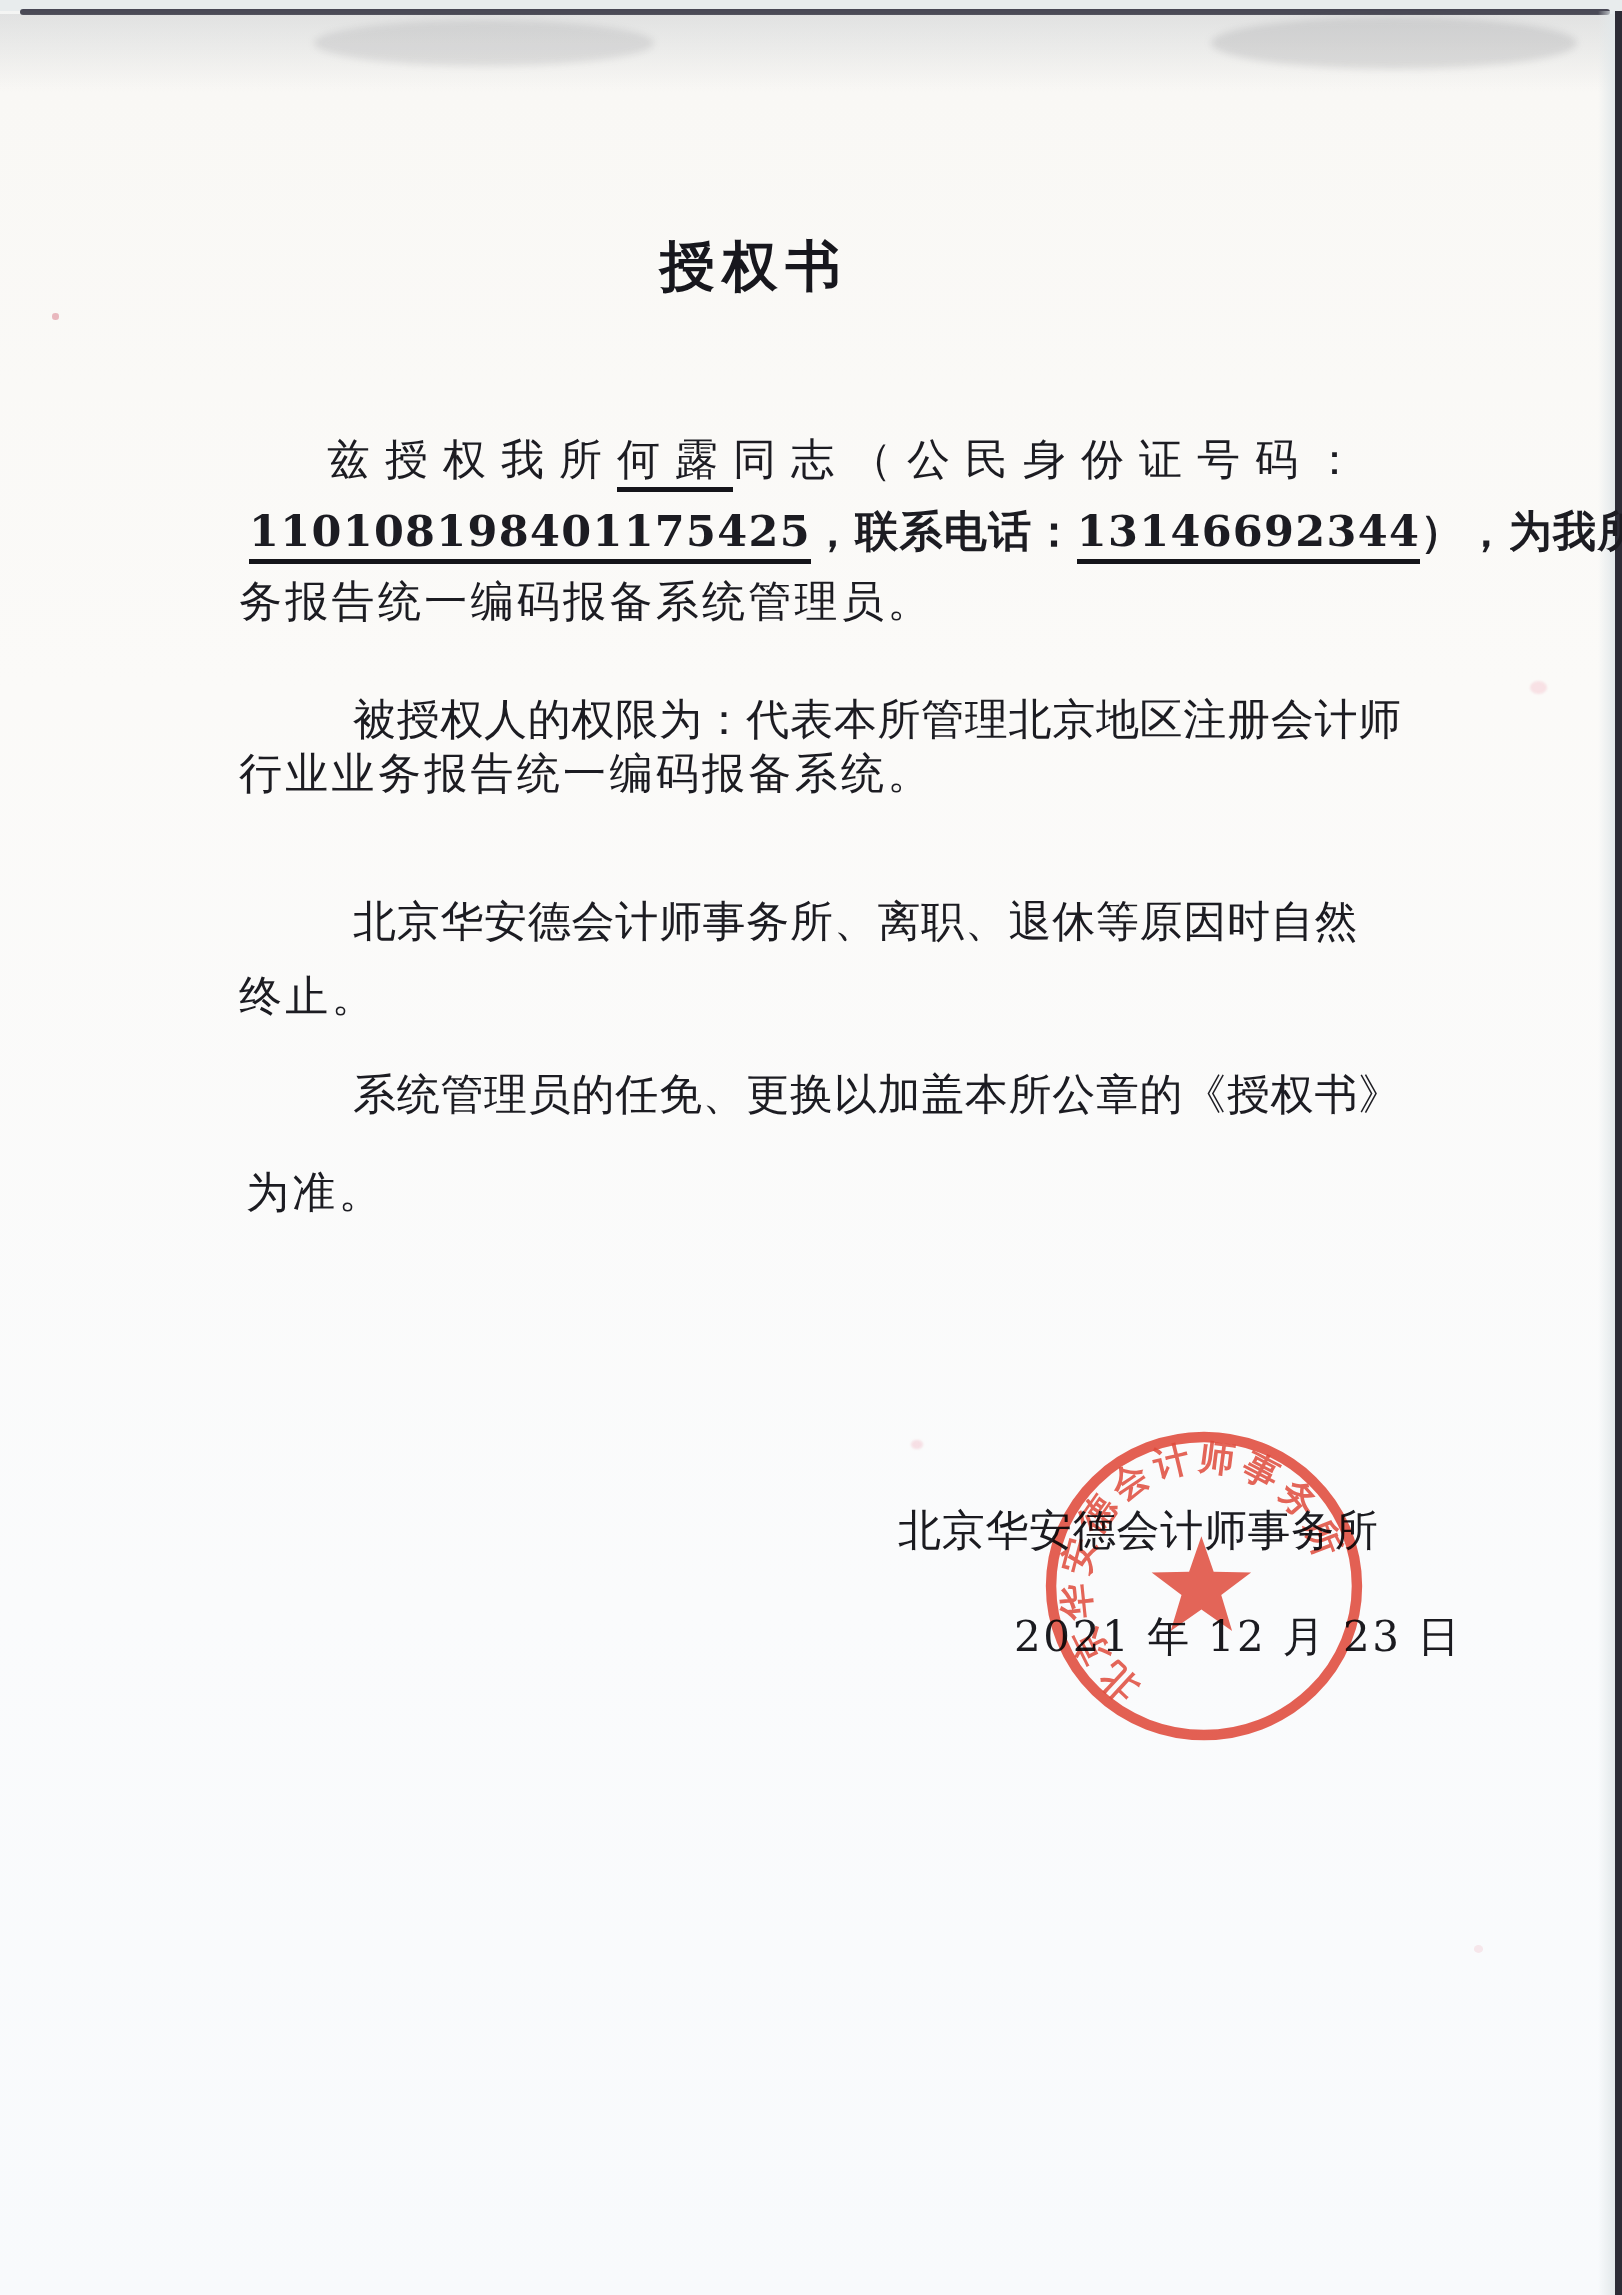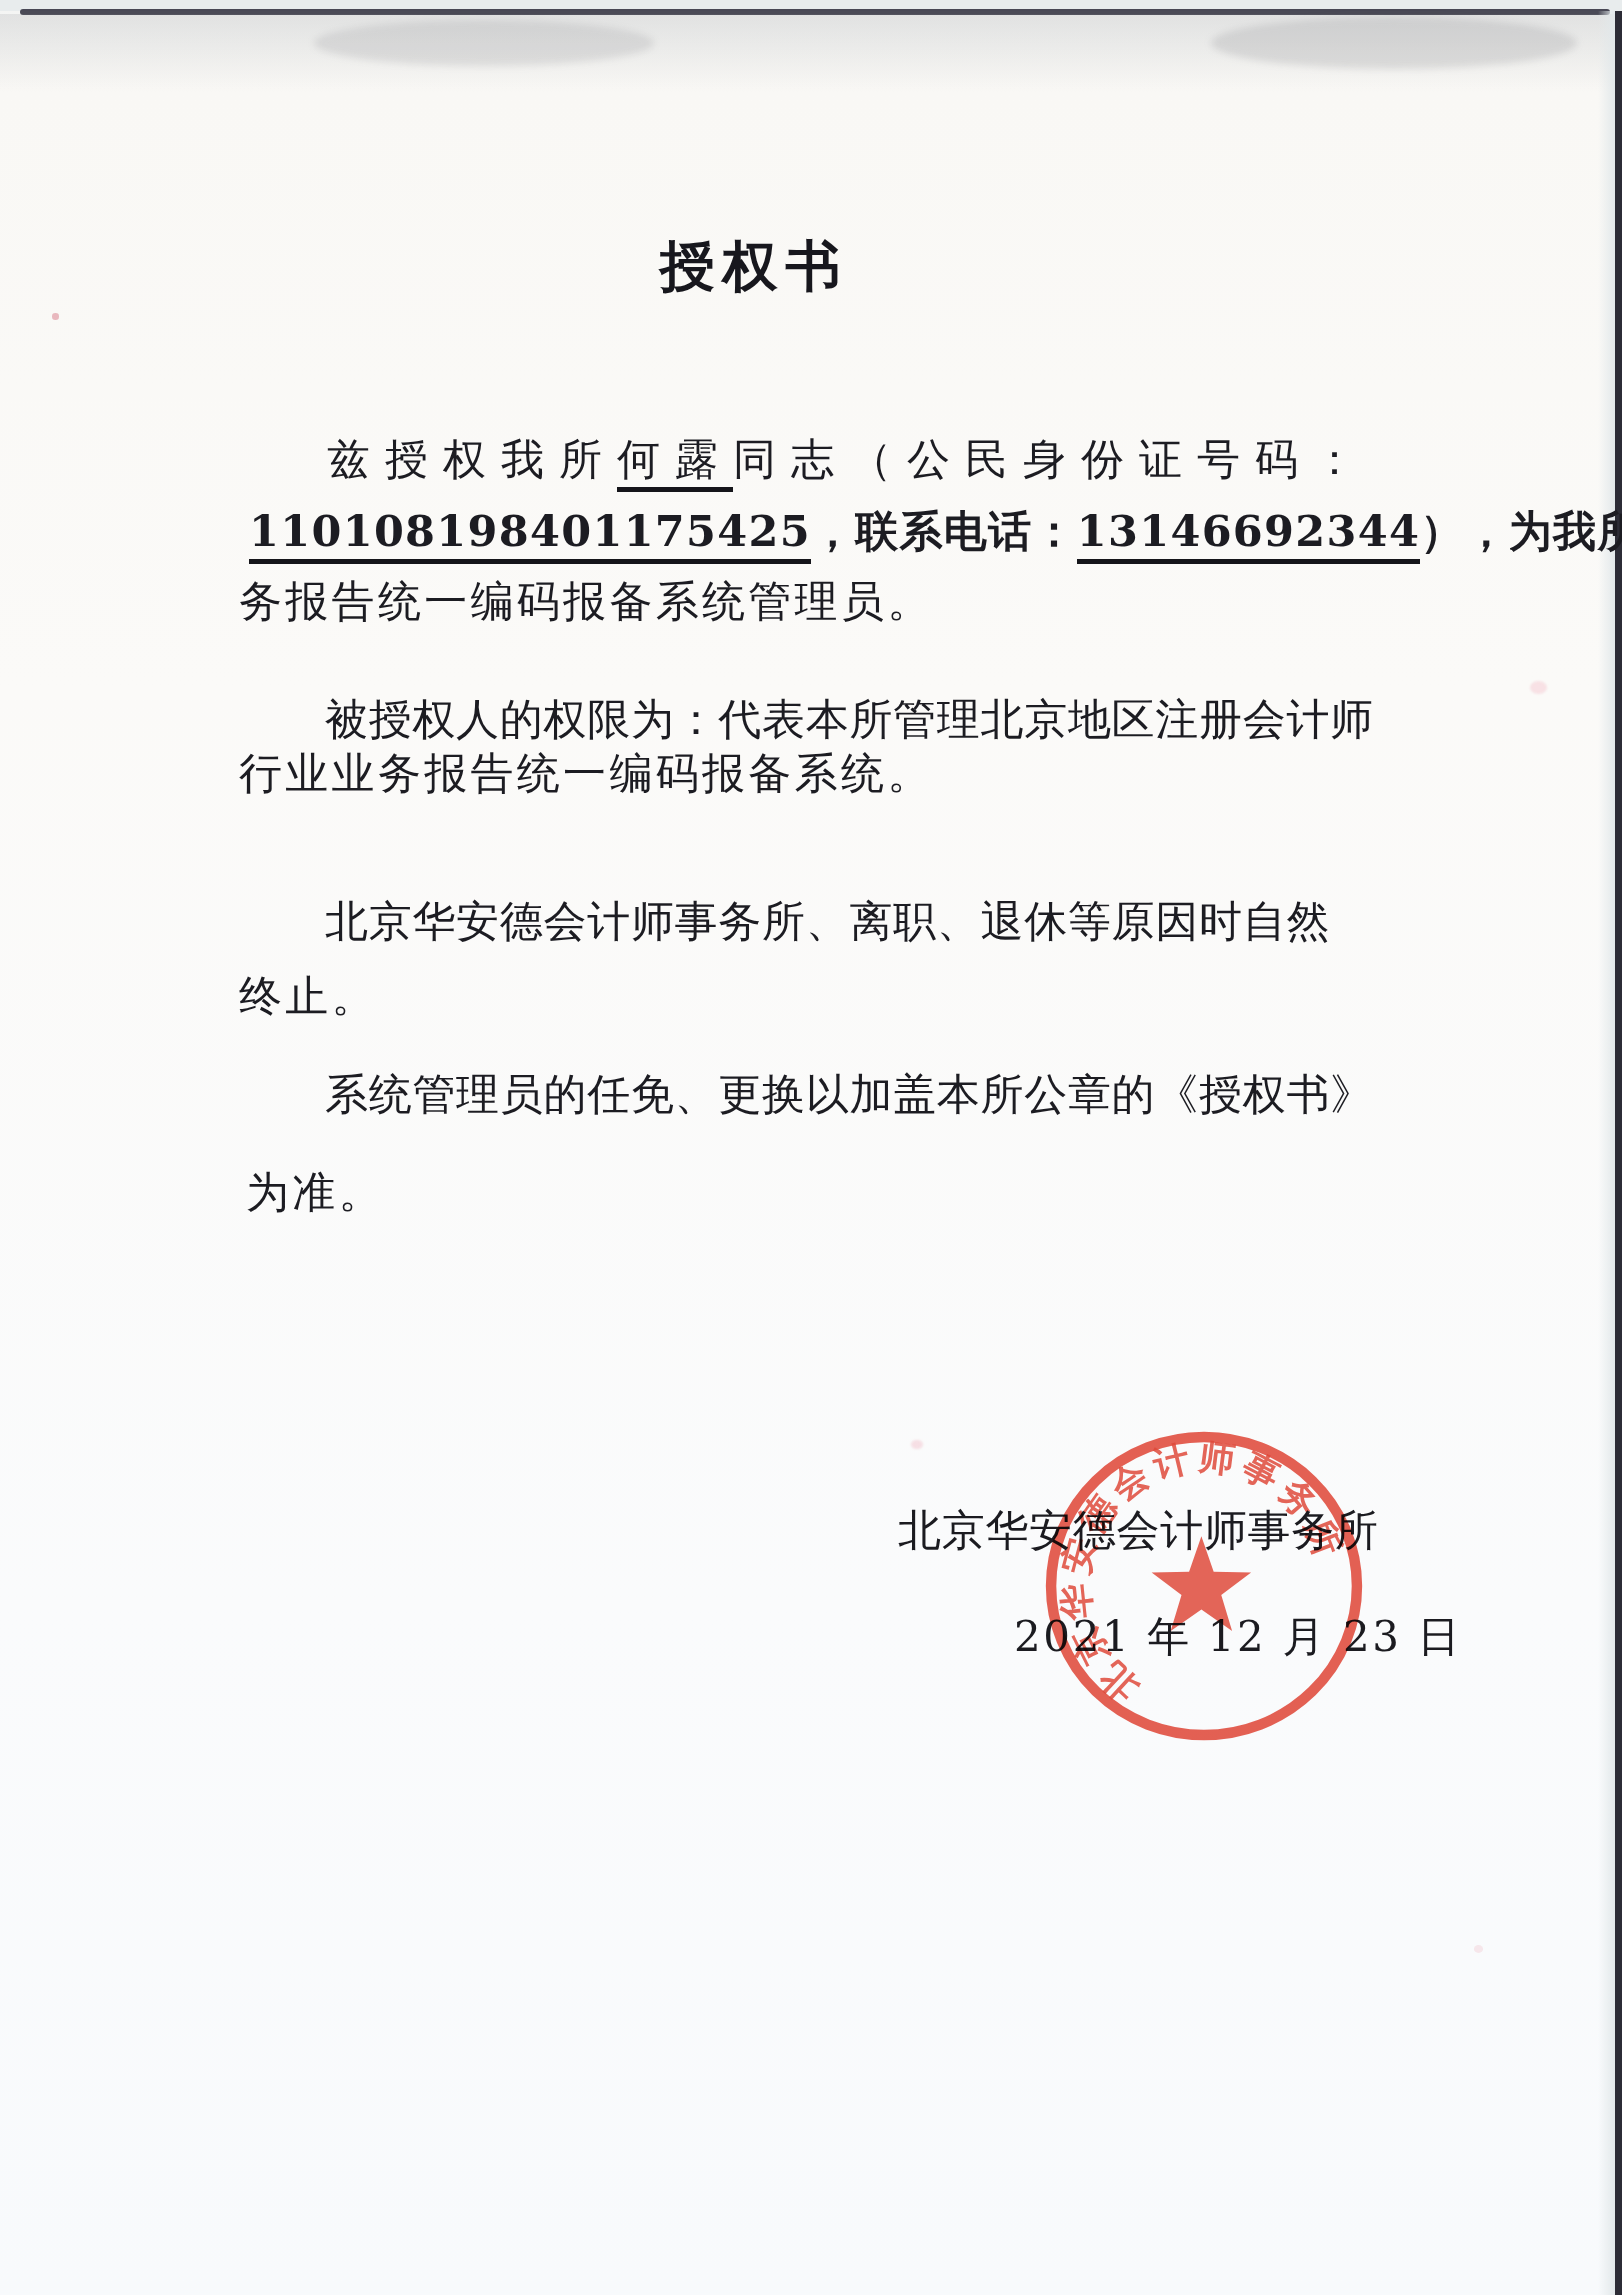--- a/index.html
+++ b/index.html
@@ -26,21 +26,21 @@
   .speck.s3{left:911px;top:1440px;width:11.8px;height:9.2px;background:rgba(240,160,175,.30);filter:blur(1.3px);}
   .speck.s4{left:1474px;top:1945px;width:9.2px;height:7.9px;background:rgba(240,170,185,.25);filter:blur(0.7px);}
   
   .title{
     position:absolute;left:754px;top:230px;transform:translateX(-50%);
     font-size:55px;font-weight:bold;letter-spacing:7.9px;white-space:nowrap;
     color:#17171d;margin:0;
   }
   .line{position:absolute;font-size:43px;line-height:1;white-space:nowrap;color:#1c1c22;}
   .ls-wide{letter-spacing:15px;}
-  .ls-tight{letter-spacing:0.7px;}
+  .ls-tight{letter-spacing:0.7px;margin-left:28px;}
   .ls-norm{letter-spacing:3.3px;}
   .l1{left:327px;top:414px;margin-top:24px;}
   .l2{left:249px;top:510px;letter-spacing:1.3px;font-weight:bold;}
   .l3{left:239px;top:580px;}
   .l4{left:325px;top:698px;}
   .l5{left:239px;top:752px;}
   .l6{left:325px;top:900px;}
   .l7{left:239px;top:975px;}
   .l8{left:325px;top:1073px;}
   .l9{left:246px;top:1171px;}

